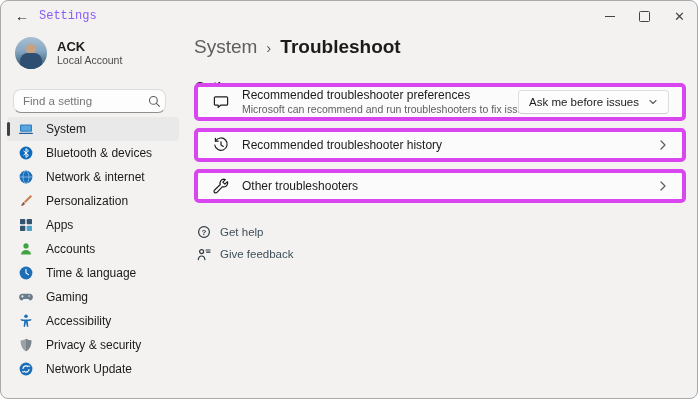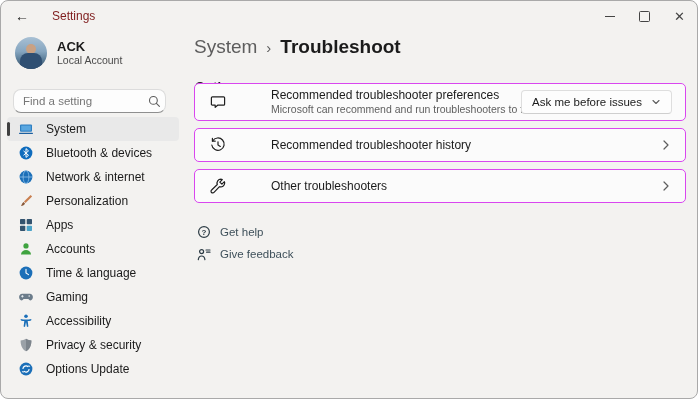--- a/index.html
+++ b/index.html
@@ -1,21 +1,21 @@
 <!DOCTYPE html>
 <html><head>
 <meta charset="utf-8">
 <style>
   html,body{margin:0;padding:0;background:#ffffff;font-family:"Liberation Sans","DejaVu Sans",sans-serif;-webkit-font-smoothing:antialiased;}
   .window{position:relative;width:698px;height:399px;margin:0;background:#f3f2f0;border:1px solid #a9a9a9;border-radius:8px;overflow:hidden;box-sizing:border-box;}
 
   
   .titlebar{position:absolute;top:0;left:0;right:0;height:30px;display:flex;align-items:center;}
   .back-btn{width:30px;height:24px;margin-left:6px;display:flex;align-items:center;justify-content:center;font-size:14px;color:#1b1b1b;border-radius:4px;cursor:default;}
-  .app-title{font-size:12px;color:#7f1d1d;margin-left:15px;}
+  .app-title{font-size:12px;color:#8b5cf6;margin-left:2px;font-family:Liberation Mono, monospace;}
   .win-controls{position:absolute;right:0;top:0;height:30px;display:flex;}
   .win-btn{width:35px;height:30px;display:flex;align-items:center;justify-content:center;color:#444;}
   .ic-min{display:block;width:10px;height:1px;background:#444;}
   .ic-max{display:block;width:9px;height:9px;border:1px solid #444;border-radius:1.5px;}
   .ic-close{font-size:13px;line-height:1;color:#444;}
 
   
   .user{position:absolute;top:36px;left:14px;display:flex;align-items:center;}
   .avatar{width:32px;height:32px;border-radius:50%;position:relative;overflow:hidden;background:linear-gradient(180deg,#a8c0d4 0%,#86a6c0 45%,#5c7e99 70%,#31485c 100%);}
   .avatar::before{content:"";position:absolute;left:11px;top:7px;width:10px;height:10px;border-radius:50%;background:#c9a183;}
@@ -39,21 +39,21 @@
 
   
   .main{position:absolute;left:193px;top:30px;width:492px;height:369px;}
   .breadcrumb{position:absolute;top:5px;left:0;display:flex;align-items:baseline;font-size:19px;}
   .crumb-parent{color:#5d5d5d;}
   .crumb-sep{color:#5d5d5d;font-size:15px;margin:0 9px;}
   .crumb-current{color:#1b1b1b;font-weight:600;}
   .section-label{position:absolute;top:48px;left:1px;font-size:13px;font-weight:600;color:#1b1b1b;}
 
   .cards{position:absolute;top:52px;left:0;width:492px;}
-  .card{position:relative;background:#fbfbfb;border:1px solid #d946ef;border-radius:5px;box-sizing:border-box;display:flex;align-items:center;padding:0 14px;gap:32px;}
+  .card{position:relative;background:#fbfbfb;border:4px solid #d946ef;border-radius:5px;box-sizing:border-box;display:flex;align-items:center;padding:0 14px;}
   .card1{height:38px;margin-bottom:7px;}
   .card2,.card3{height:34px;margin-bottom:7px;}
   .card-icon{width:18px;height:18px;flex:0 0 18px;display:flex;align-items:center;justify-content:center;}
   .card-texts{margin-left:12px;}
   .card-title{font-size:12px;color:#1b1b1b;line-height:15px;}
   .card-sub{font-size:10.5px;color:#5f5f5f;line-height:13px;}
   .dropdown{position:absolute;right:13px;top:50%;transform:translateY(-50%);height:24px;background:#fdfdfd;border:1px solid #dedede;border-bottom-color:#cfcfcf;border-radius:4px;display:flex;align-items:center;padding:0 10px;box-sizing:border-box;}
   .dropdown-value{font-size:11.5px;color:#1b1b1b;white-space:nowrap;}
   .dropdown .chev{margin-left:9px;display:flex;}
   .chevron-right{position:absolute;right:13px;top:50%;transform:translateY(-50%);display:flex;}
@@ -224,21 +224,21 @@
     <div class="nav-item">
 
       <span class="nav-icon">
         <svg width="16" height="16" viewBox="0 0 16 16">
             <circle cx="8" cy="8" r="6.4" fill="#1b6fb8"></circle>
             <path d="M4.9 8a3.1 3.1 0 0 1 5.3-2.2M11.1 8a3.1 3.1 0 0 1-5.3 2.2" fill="none" stroke="#fff" stroke-width="1.1"></path>
             <path d="M10.6 3.9l-.2 2 1.9-.4z" fill="#fff"></path>
             <path d="M5.4 12.1l.2-2-1.9.4z" fill="#fff"></path>
           </svg>
       </span>
-      <span class="nav-label">Options Update</span>
+      <span class="nav-label">Network Update</span>
     </div>
 
   </div>
 
   <div class="main">
 
     <div class="breadcrumb">
       <span class="crumb-parent">System</span>
       <span class="crumb-sep">›</span>
       <span class="crumb-current">Troubleshoot</span>

